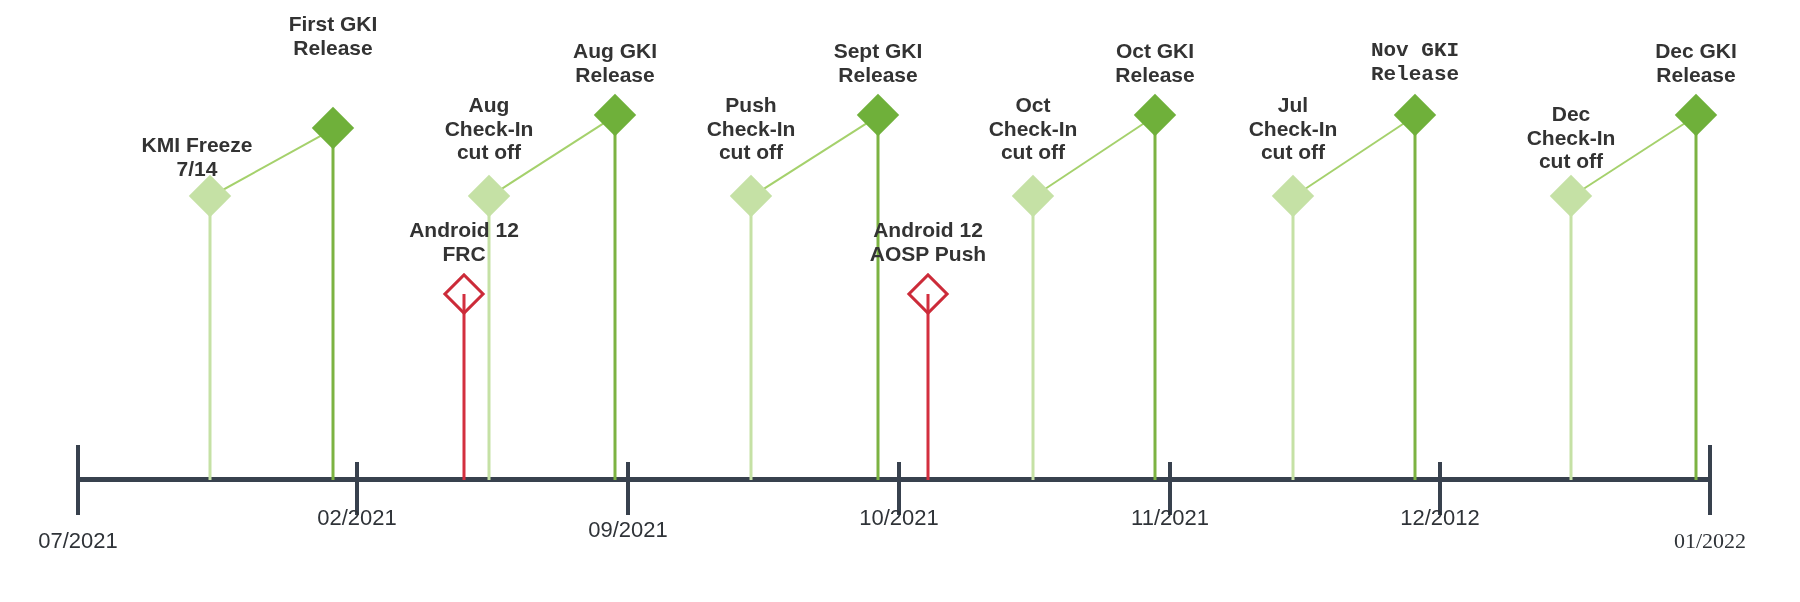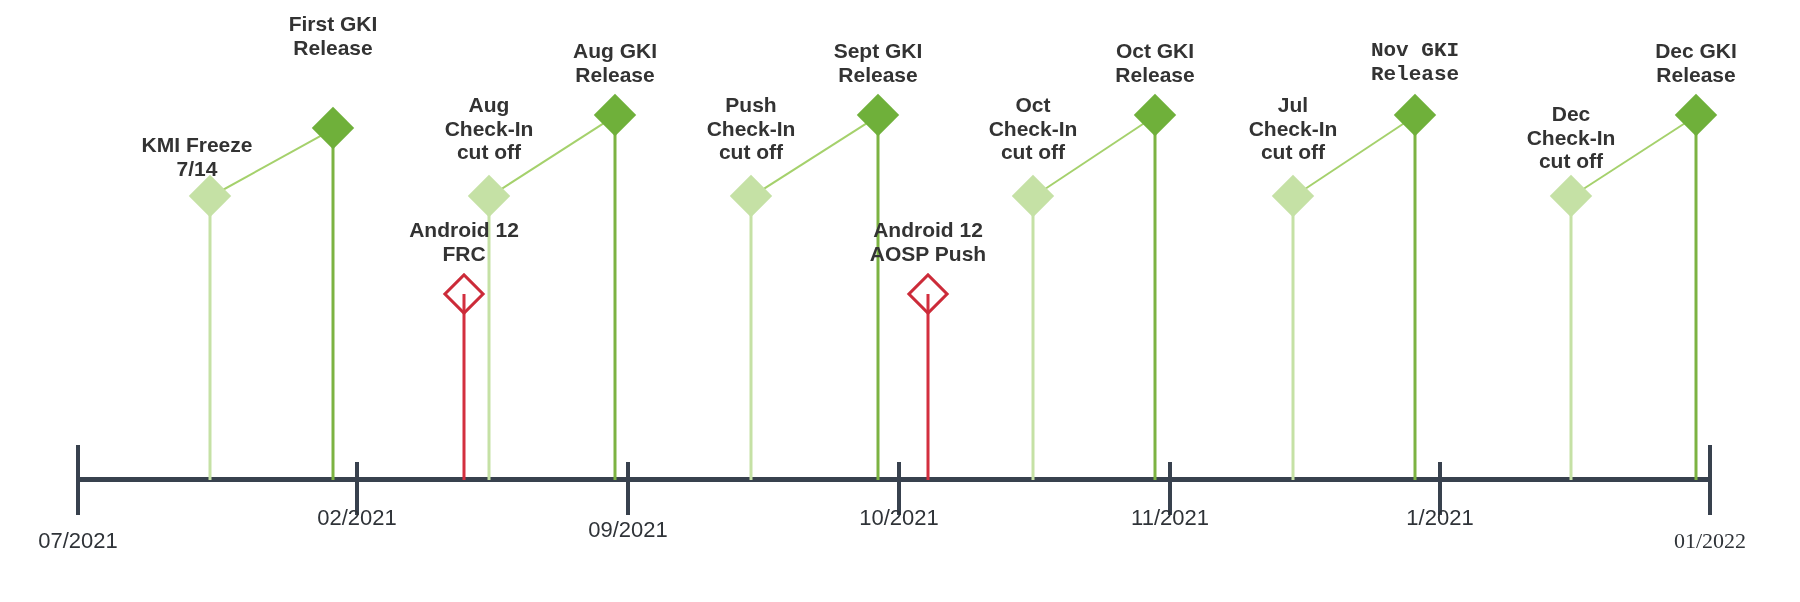--- a/index.html
+++ b/index.html
@@ -188,17 +188,17 @@
 cut off</div>
       <div class="ms-label" style="left: 1696px; top: 39px;">Dec GKI
 Release</div>
     </div>
   <div id="axis-label-layer">
       <div class="axis-label" style="left: 78px; top: 528px;">07/2021</div>
       <div class="axis-label" style="left: 357px; top: 505px;">02/2021</div>
       <div class="axis-label" style="left: 628px; top: 505px; margin-top: 12px;">09/2021</div>
       <div class="axis-label" style="left: 899px; top: 505px;">10/2021</div>
       <div class="axis-label" style="left: 1170px; top: 505px;">11/2021</div>
-      <div class="axis-label" style="left: 1440px; top: 505px;">1/2021</div>
+      <div class="axis-label" style="left: 1440px; top: 505px;">12/2012</div>
       <div class="axis-label" style="left: 1710px; top: 528px; font-family: Liberation Serif, serif;">01/2022</div>
     </div>
 
 </div>
 
 </body></html>

